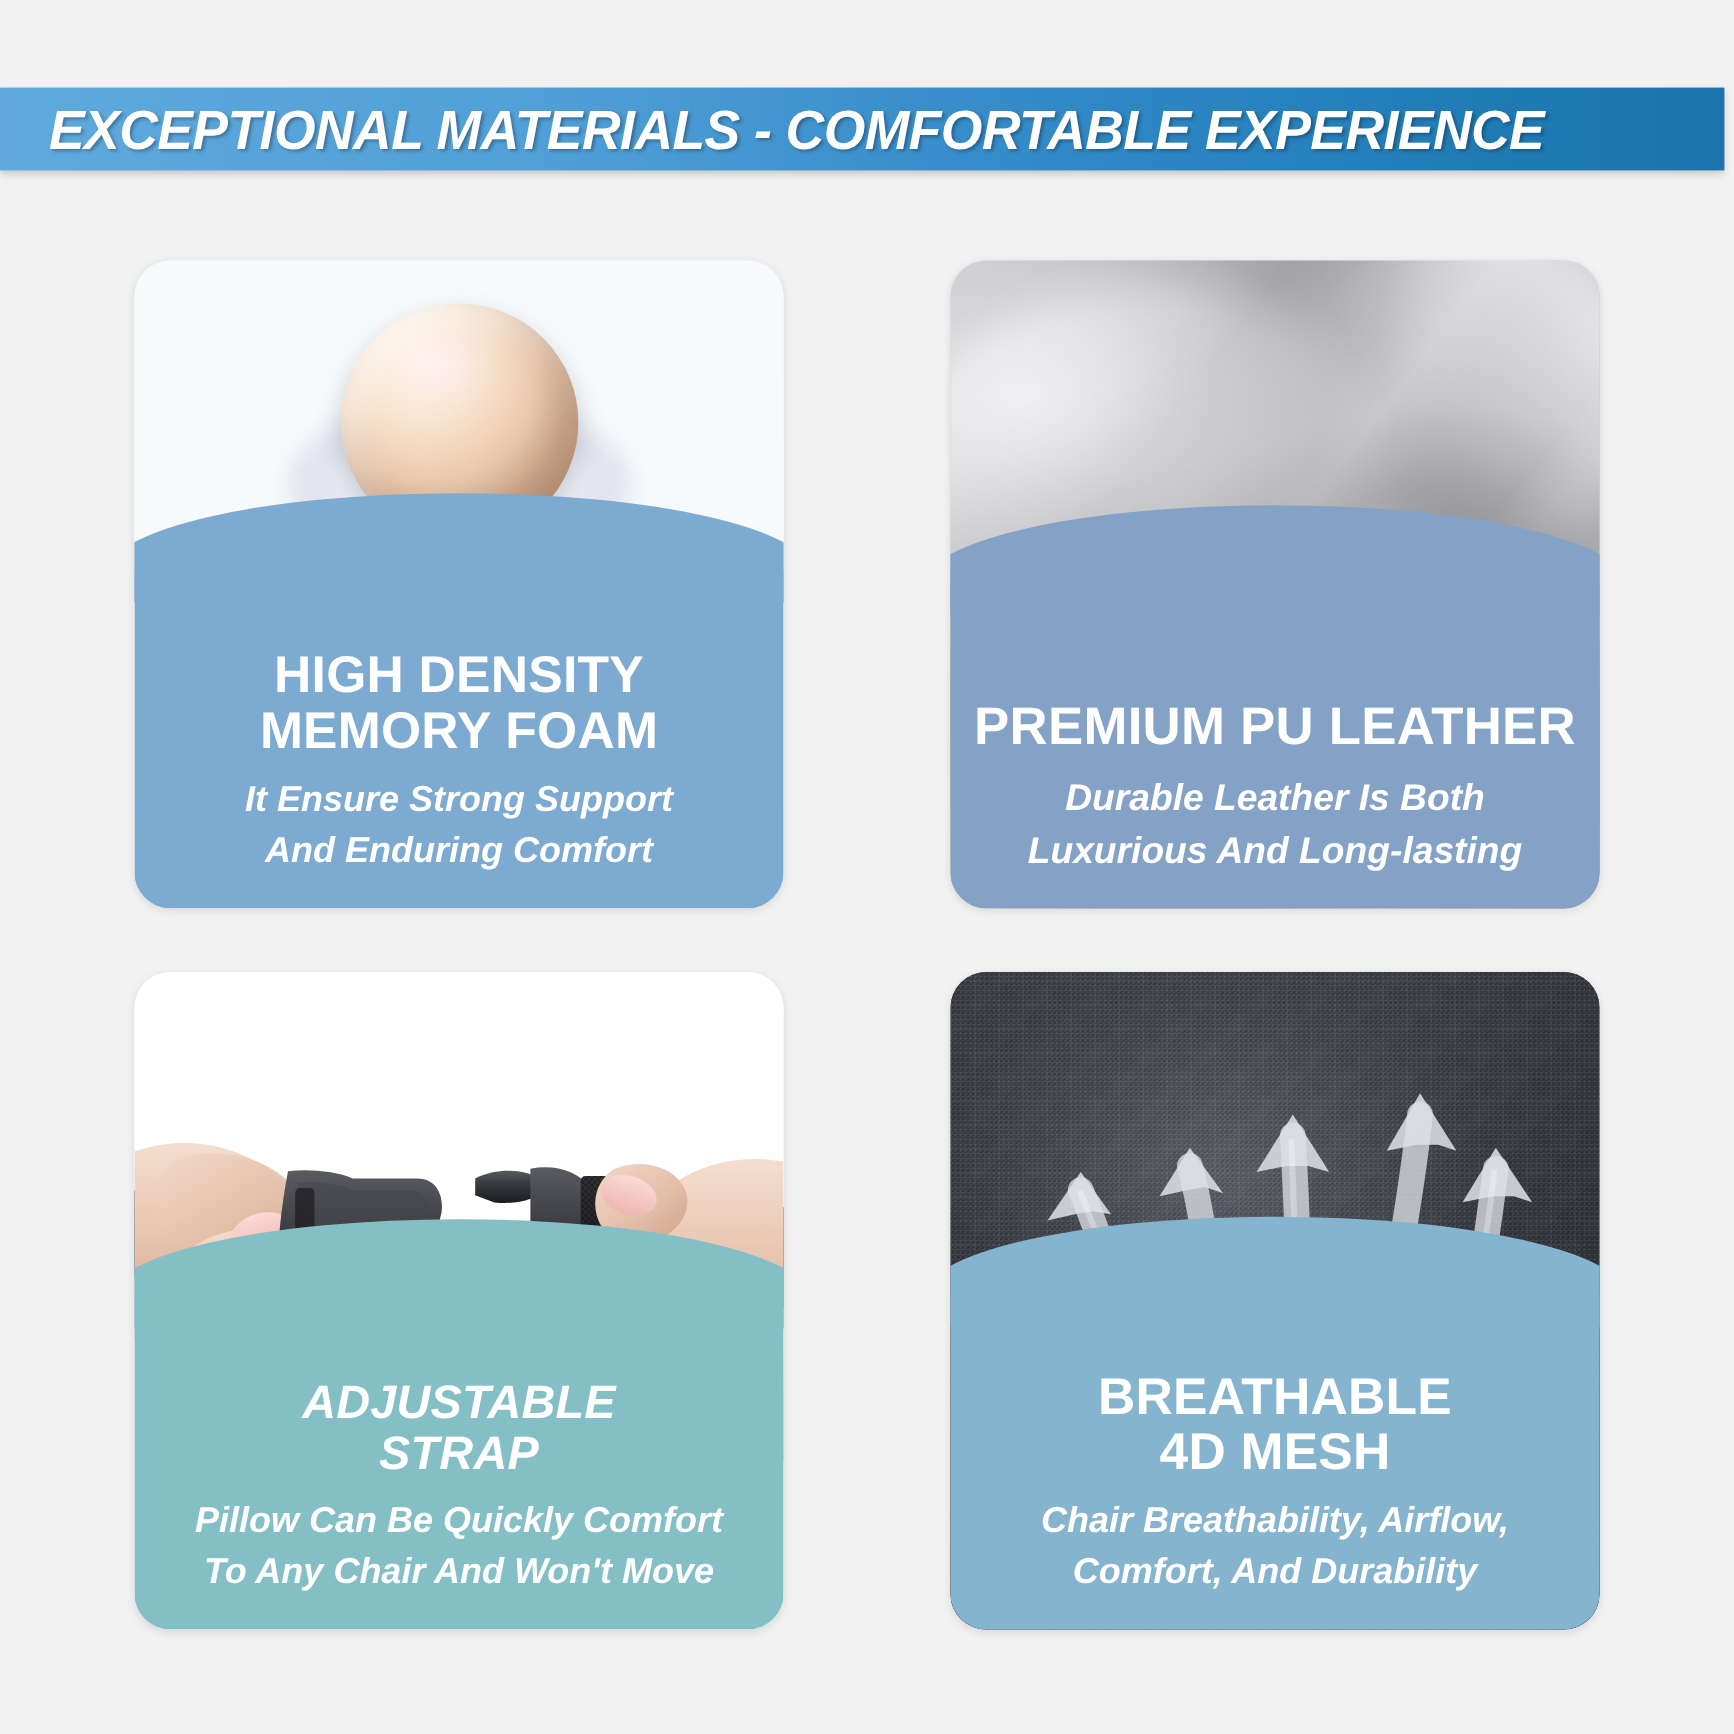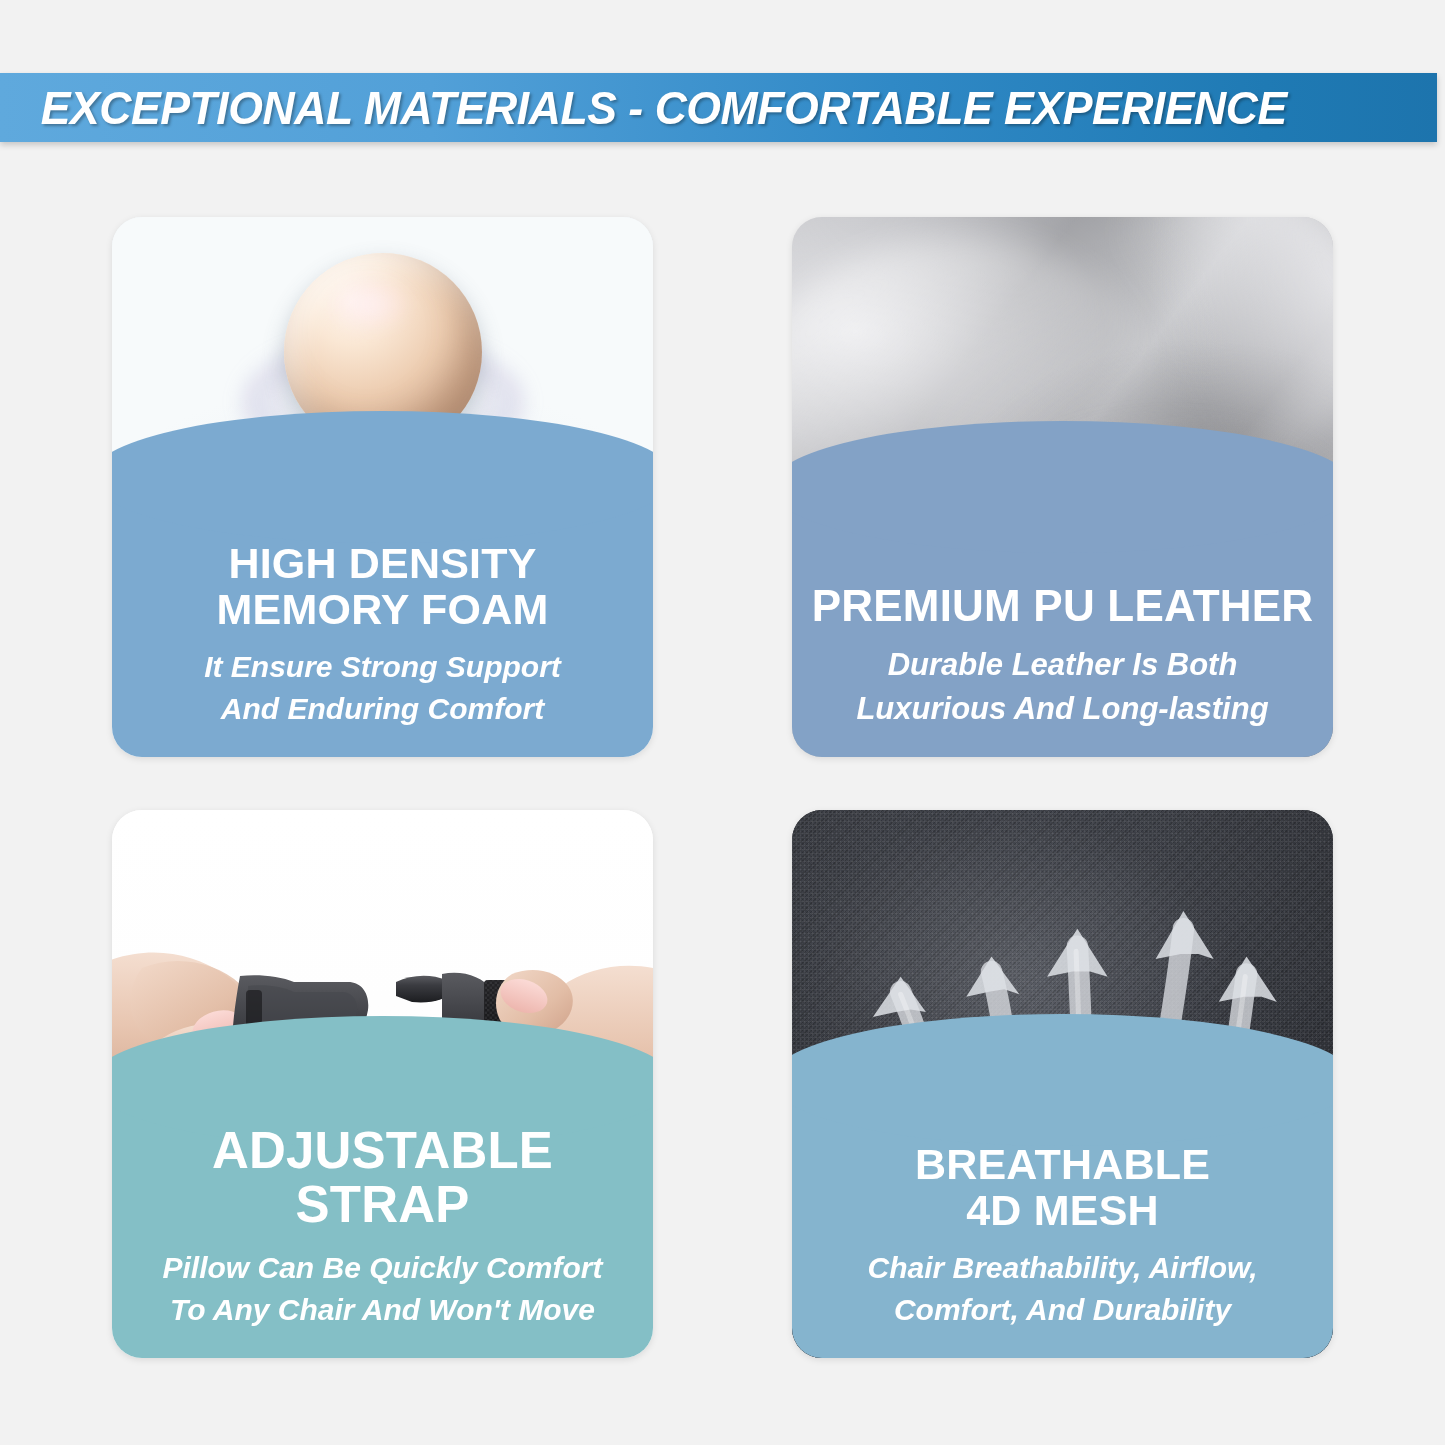--- a/index.html
+++ b/index.html
@@ -258,21 +258,21 @@
   }
 
   
   .c1 .caption { height: 272px; background: #83a2c6; }
   .c2 .caption { height: 282px; background: #7caad0; }
   .c3 .caption { height: 278px; background: #84bfc6; }
   .c4 .caption { height: 280px; background: #85b4ce; justify-content: flex-end; }
 
   .c1 .cap-title { font-size: 44px; }
   .c2 .cap-title { font-size: 43px; }
-  .c3 .cap-title { font-size: 51px; }
+  .c3 .cap-title { font-size: 39px; font-style: italic; }
   .c4 .cap-title { font-size: 43px; }
 
   .c1 .cap-sub { font-size: 31px; }
   .c2 .cap-sub { font-size: 30px; }
   .c3 .cap-sub { font-size: 30px; }
   .c4 .cap-sub { font-size: 30px; }
 </style>
 </head>
 <body>
 

